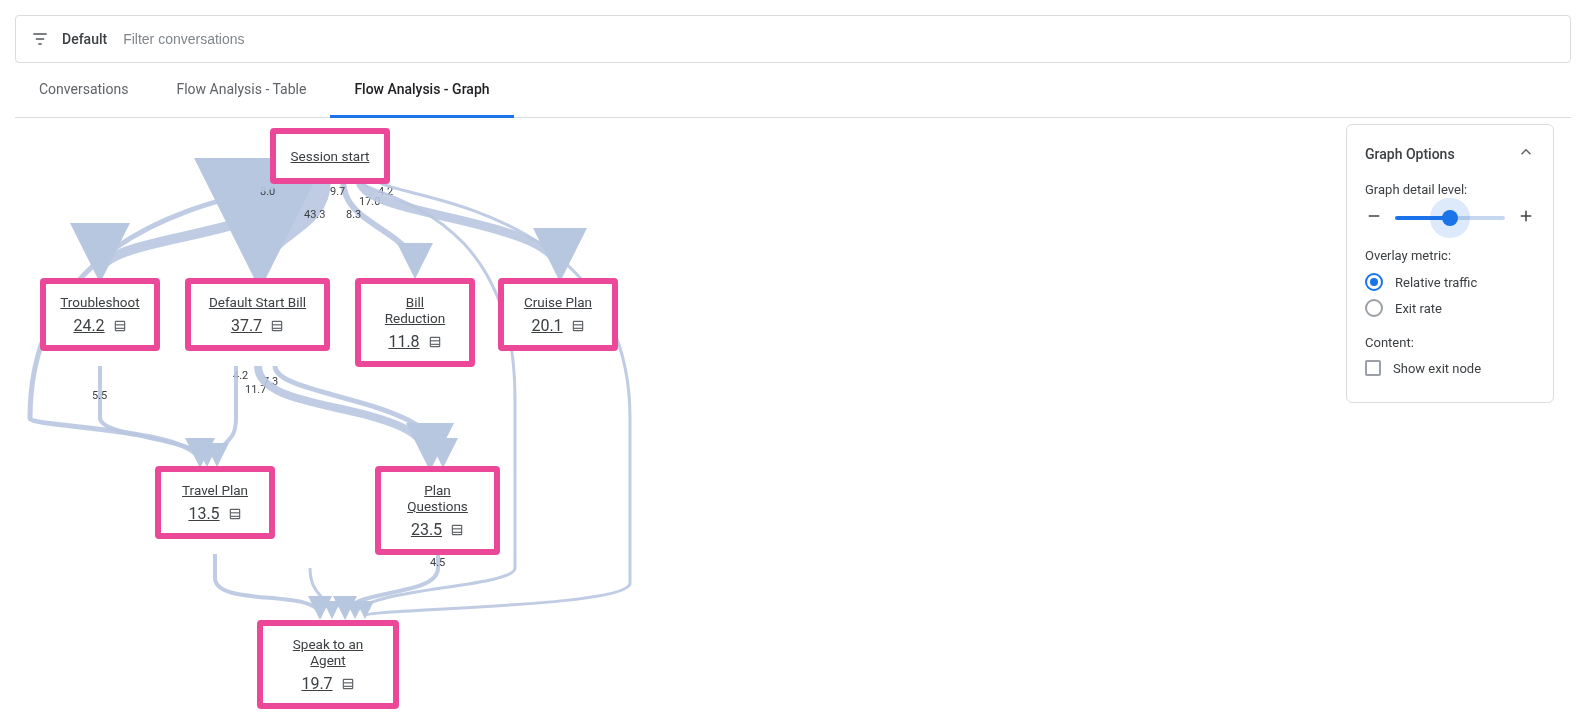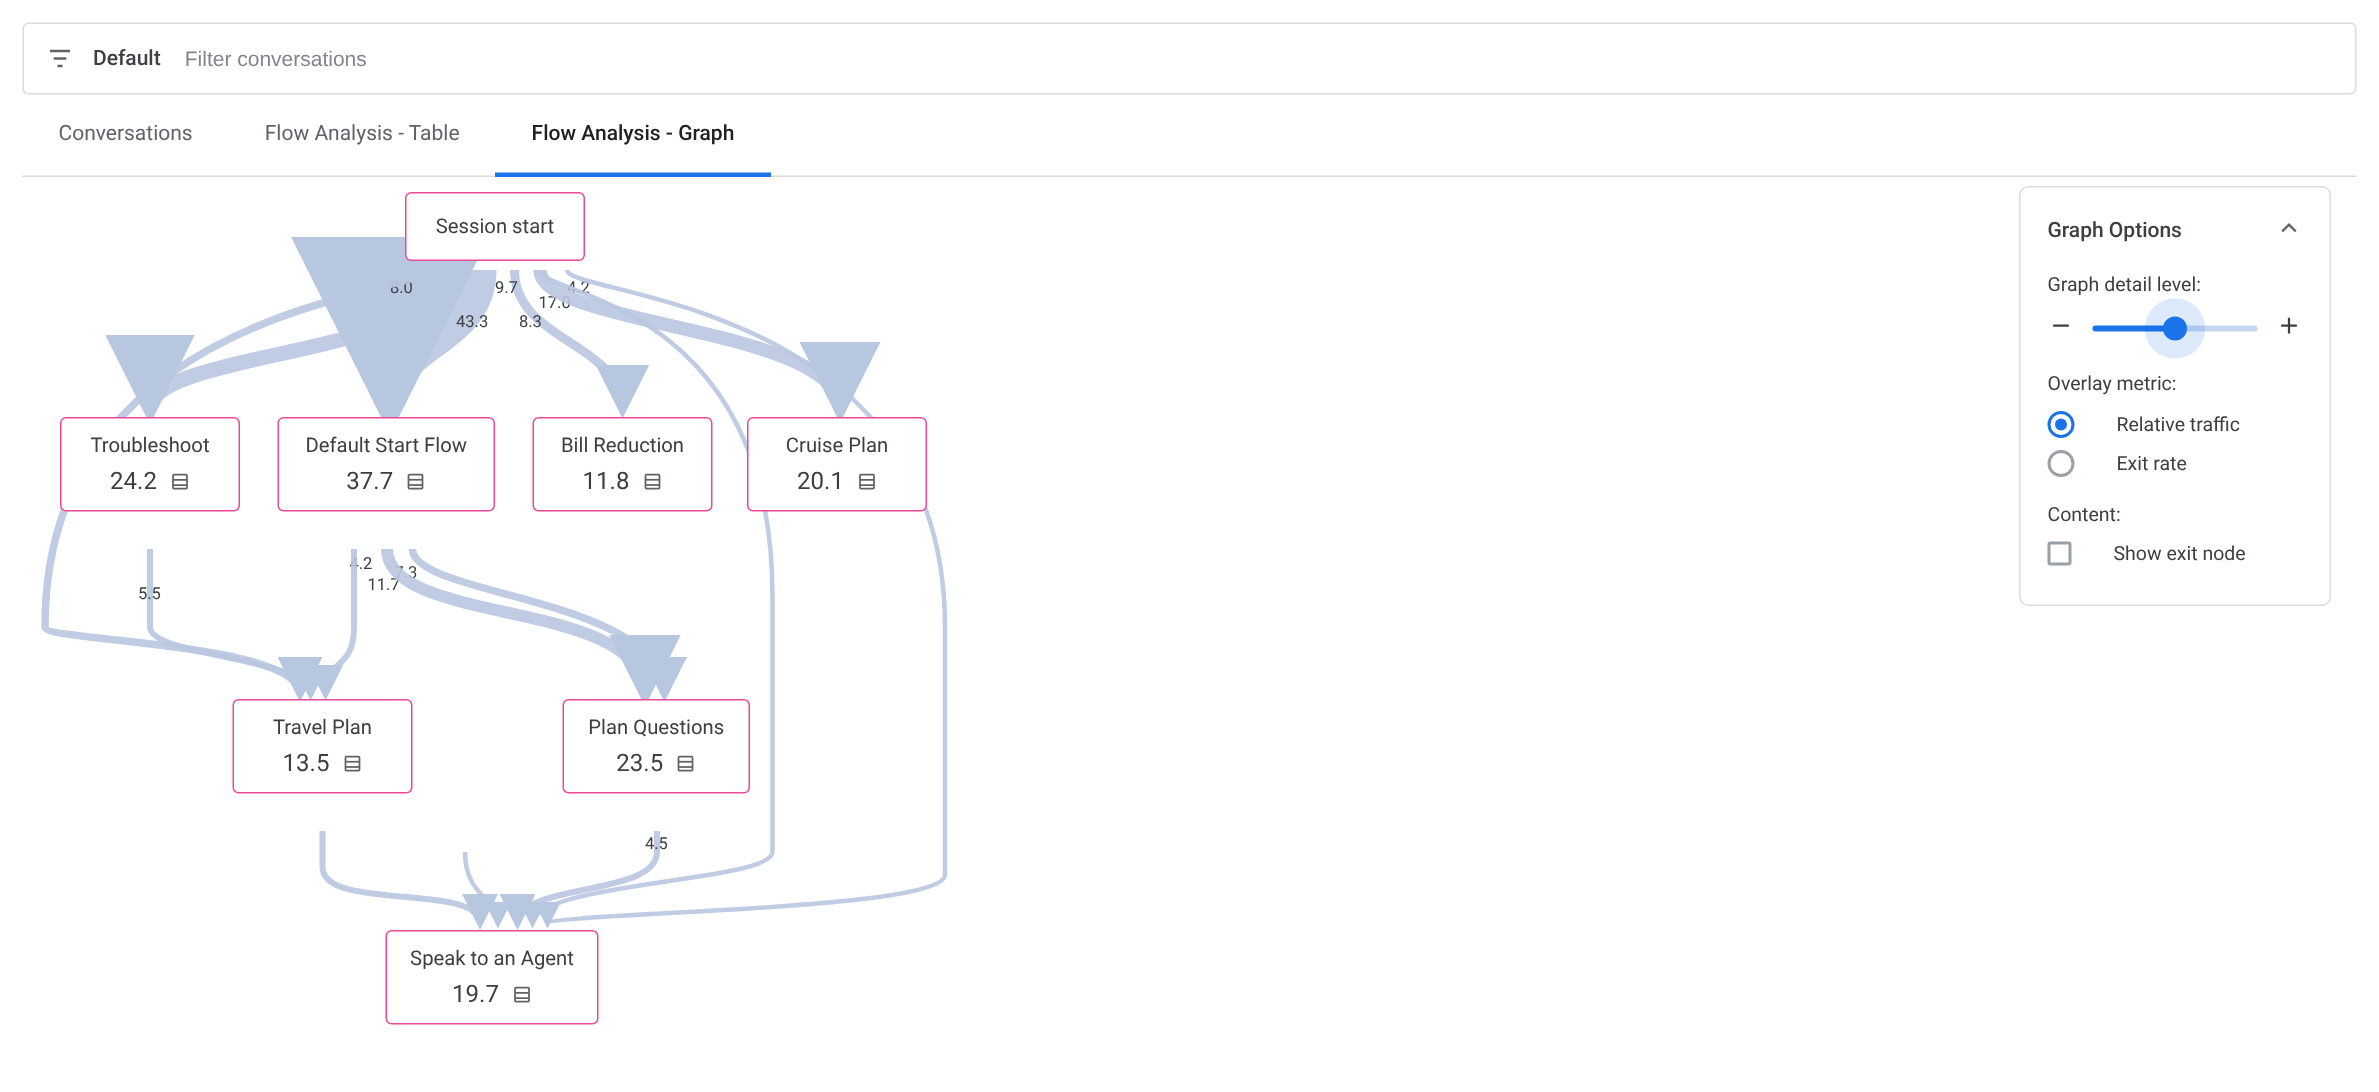--- a/index.html
+++ b/index.html
@@ -83,27 +83,28 @@
   }
   .arrowhead { fill: #b8c7e0; }
   .edge-label {
     font-size: 11px;
     fill: #3c4043;
   }
 
   .node {
     position: absolute;
     background: #fff;
-    border: 1px solid #ec4899;
+    border: 6px solid #ec4899;
     border-radius: 4px;
     padding: 10px 14px;
     text-align: center;
     font-size: 13px;
     color: #3c4043;
     box-shadow: 0 0 0 rgba(0,0,0,0);
+    text-decoration: underline;
   }
   .node .title {
     display: block;
     font-size: 13.5px;
     margin-bottom: 6px;
   }
   .node .valrow {
     display: flex;
     align-items: center;
     justify-content: center;
@@ -196,21 +197,21 @@
     height: 16px;
     background: #1a73e8;
     border-radius: 50%;
     transform: translate(-50%, -50%);
     box-shadow: 0 0 0 12px rgba(26,115,232,0.15);
     z-index: 2;
   }
   .radio-row, .check-row {
     display: flex;
     align-items: center;
-    gap: 28px;
+    gap: 12px;
     margin: 8px 0;
     cursor: pointer;
   }
   .radio-outer {
     width: 18px;
     height: 18px;
     border: 2px solid #9aa0a6;
     border-radius: 50%;
     display: inline-flex;
     align-items: center;
@@ -317,21 +318,21 @@
         <svg width="14" height="14" viewBox="0 0 24 24" fill="none" stroke="currentColor" stroke-width="2">
             <rect x="4" y="4" width="16" height="16" rx="1"></rect>
             <line x1="4" y1="10" x2="20" y2="10"></line>
             <line x1="4" y1="16" x2="20" y2="16"></line>
           </svg>
       </span>
     </div>
   </div>
 
   <div class="node" style="left:185px; top:160px; width:145px;">
-    <span class="title">Default Start Flow</span>
+    <span class="title">Default Start Bill</span>
     <div class="valrow">
       <span class="val">37.7</span>
       <span class="table-icon">
         <svg width="14" height="14" viewBox="0 0 24 24" fill="none" stroke="currentColor" stroke-width="2">
             <rect x="4" y="4" width="16" height="16" rx="1"></rect>
             <line x1="4" y1="10" x2="20" y2="10"></line>
             <line x1="4" y1="16" x2="20" y2="16"></line>
           </svg>
       </span>
     </div>

